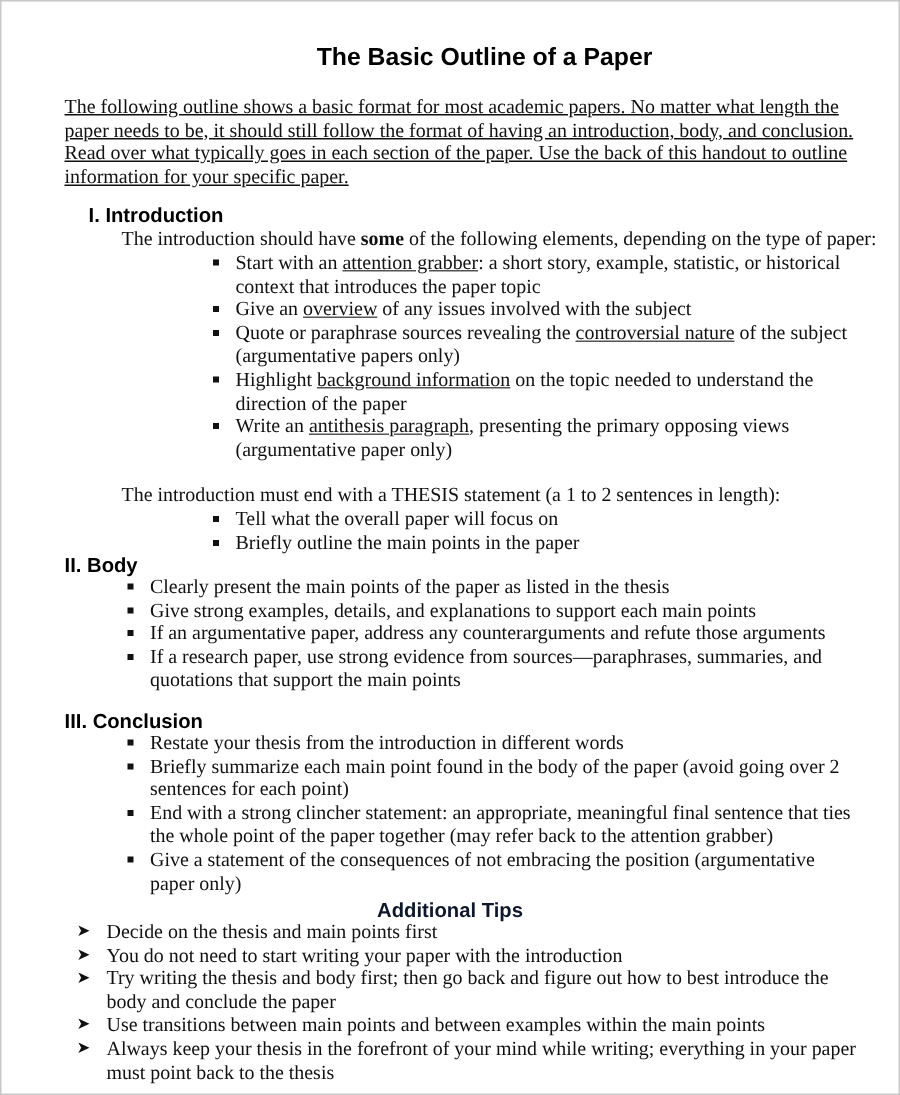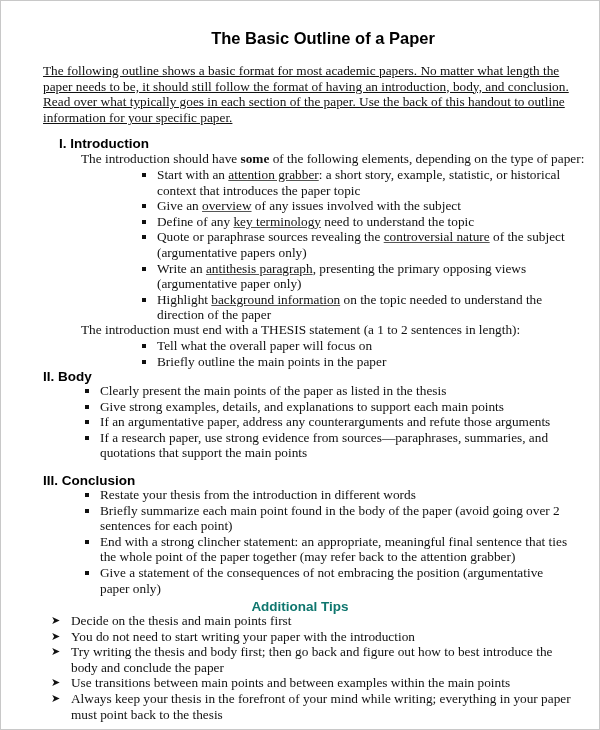--- a/index.html
+++ b/index.html
@@ -52,21 +52,21 @@
       width: 4px; height: 4px; background: #111;
     }
     .list-intro { left: 141px; top: 166px; width: 440px; }
     .list-thesis { left: 141px; top: 337px; width: 440px; }
     .list-body { left: 84px; top: 382px; width: 490px; }
     .list-concl { left: 84px; top: 486px; width: 490px; }
     .u { text-decoration: underline; text-decoration-color: #555; text-underline-offset: 1px; }
     .tips-heading {
       position: absolute; left: 0; top: 597px; width: 598px; text-align: center;
       font-family: "Liberation Sans", sans-serif; font-weight: bold; font-size: 13.5px; line-height: 17px;
-      color: #0f766e; margin: 0;
+      color: #0f172a; margin: 0;
     }
     ul.tips {
       position: absolute; left: 50px; top: 612px; width: 520px; margin: 0; padding: 0; list-style: none;
     }
     ul.tips li { position: relative; padding-left: 20px; margin: 0; }
     ul.tips li .arrow {
       position: absolute; left: 0; top: 0; font-size: 11px; line-height: 15.6px;
       font-family: "DejaVu Sans", sans-serif; color: #111;
     }
   </style>
@@ -78,24 +78,23 @@
   <div class="title">The Basic Outline of a Paper</div>
 
   <p class="intro-para">The following outline shows a basic format for most academic papers. No matter what length the paper needs to be, it should still follow the format of having an introduction, body, and conclusion. Read over what typically goes in each section of the paper. Use the back of this handout to outline information for your specific paper.</p>
 
   <h2 class="heading h-intro">I. Introduction</h2>
   <p class="subline sub-intro"><span>The introduction should have </span><b>some</b><span> of the following elements, depending on the type of paper:</span></p>
 
   <ul class="sq list-intro">
     <li><span class="bullet"></span><span>Start with an </span><span class="u">attention grabber</span><span>: a short story, example, statistic, or historical context that introduces the paper topic</span></li>
     <li><span class="bullet"></span><span>Give an </span><span class="u">overview</span><span> of any issues involved with the subject</span></li>
-    <li><span class="bullet"></span><span>Define of any </span><span class="u">key terminology</span><span> need to understand the topic</span></li>
     <li><span class="bullet"></span><span>Quote or paraphrase sources revealing the </span><span class="u">controversial nature</span><span> of the subject (argumentative papers only)</span></li>
+    <li><span class="bullet"></span><span>Highlight </span><span class="u">background information</span><span> on the topic needed to understand the direction of the paper</span></li>
     <li><span class="bullet"></span><span>Write an </span><span class="u">antithesis paragraph</span><span>, presenting the primary opposing views (argumentative paper only)</span></li>
-    <li><span class="bullet"></span><span>Highlight </span><span class="u">background information</span><span> on the topic needed to understand the direction of the paper</span></li>
   </ul>
 
   <p class="subline sub-thesis">The introduction must end with a THESIS statement (a 1 to 2 sentences in length):</p>
   <ul class="sq list-thesis">
     <li><span class="bullet"></span><span>Tell what the overall paper will focus on</span></li>
     <li><span class="bullet"></span><span>Briefly outline the main points in the paper</span></li>
   </ul>
 
   <h2 class="heading h-body">II. Body</h2>
   <ul class="sq list-body">

